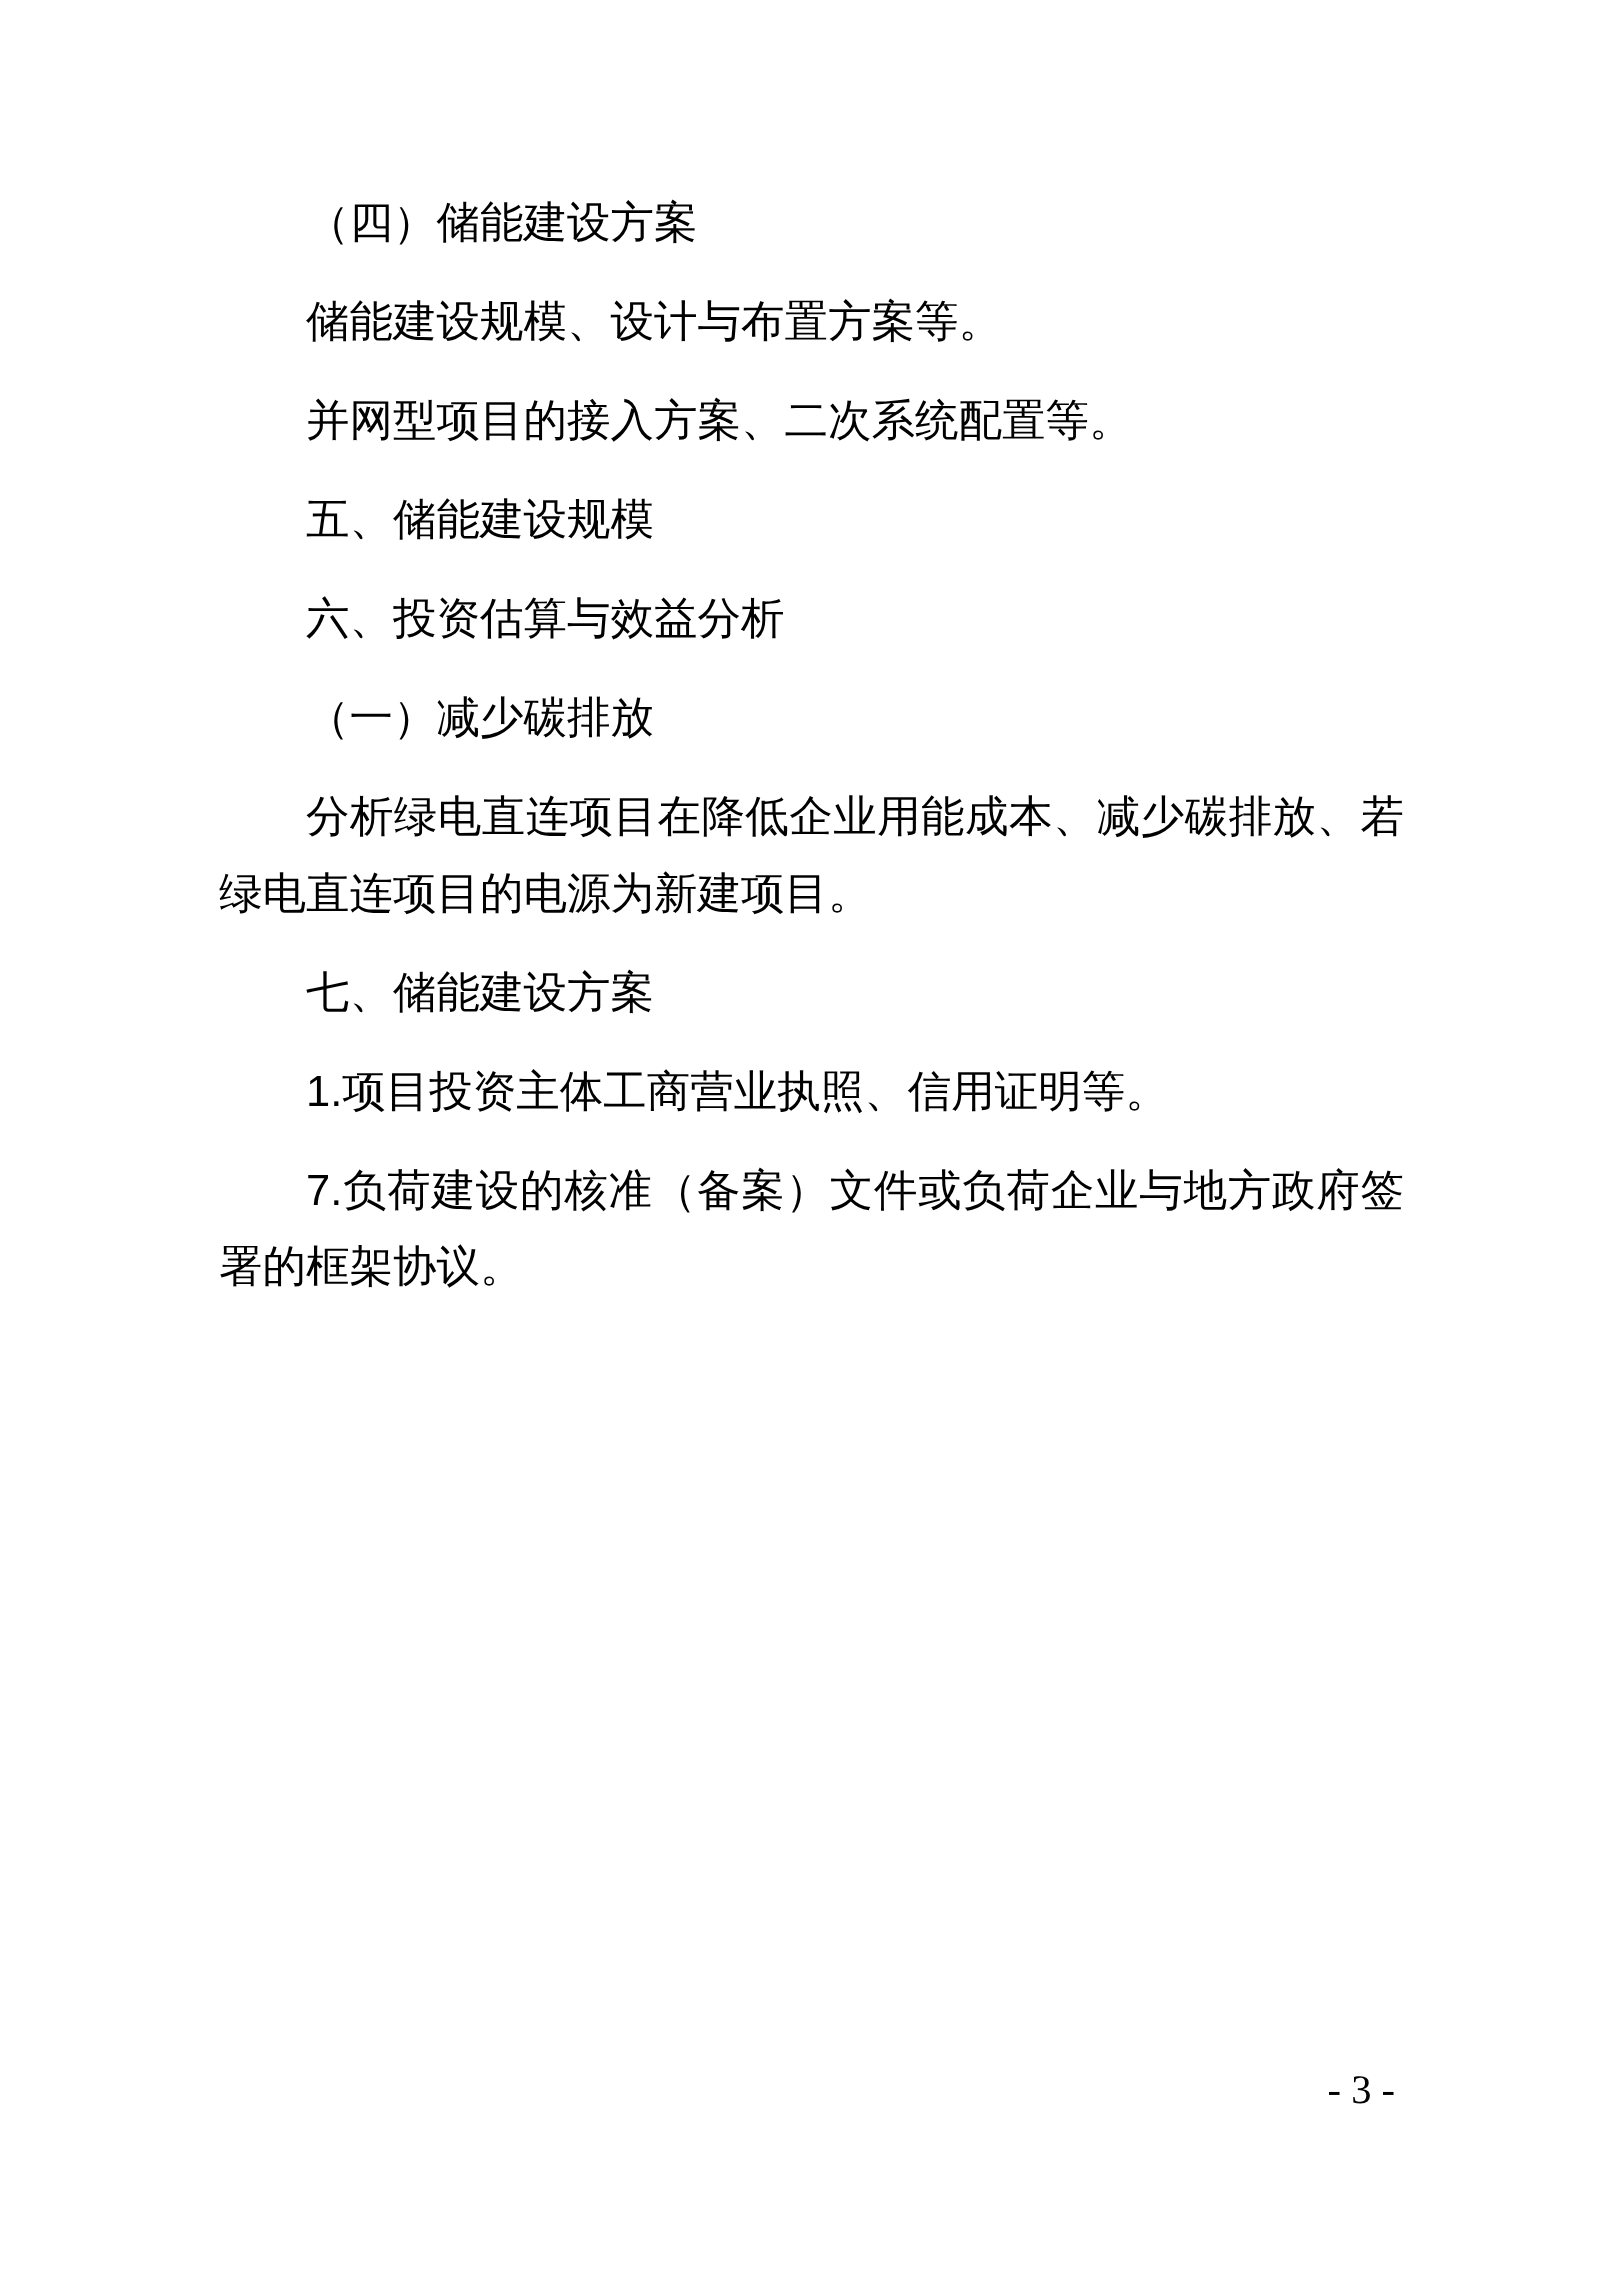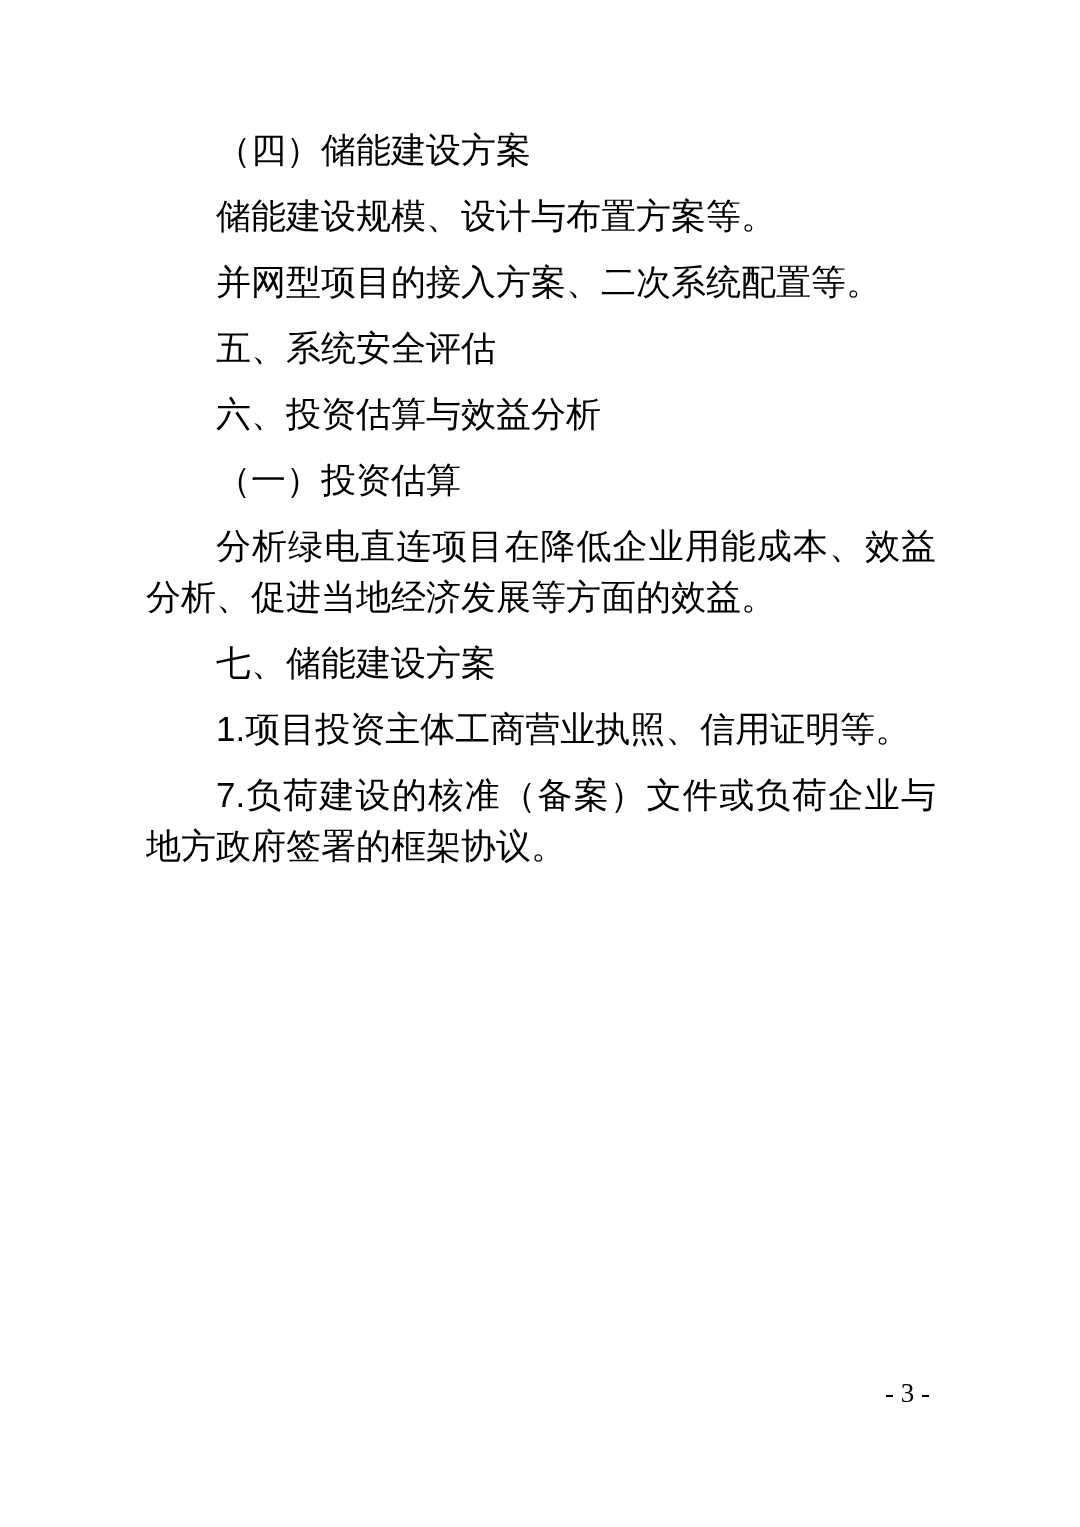--- a/index.html
+++ b/index.html
@@ -16,21 +16,21 @@
     font-family: "Liberation Sans", sans-serif;
   }
   .doc-content {
     position: absolute;
     left: 146px;
     top: 124px;
     width: 790px;
   }
   .doc-content p {
     margin: 0 0 15px 0;
-    font-size: 35px;
+    font-size: 29px;
     line-height: 51px;
     color: #000000;
     text-indent: 2em;
     text-align: justify;
     text-justify: inter-character;
     word-break: break-all;
     font-family: "Liberation Sans", sans-serif;
   }
   .page-number {
     position: absolute;
@@ -46,24 +46,24 @@
 </head>
 <body>
 
 <div class="page">
 
   <main class="doc-content">
 
   <p class="heading3">（四）储能建设方案</p>
       <p class="body">储能建设规模、设计与布置方案等。</p>
       <p class="body">并网型项目的接入方案、二次系统配置等。</p>
-      <p class="heading2">五、系统安全评估</p>
+      <p class="heading2">五、储能建设规模</p>
       <p class="heading2">六、投资估算与效益分析</p>
-      <p class="heading3">（一）投资估算</p>
-      <p class="body">分析绿电直连项目在降低企业用能成本、效益分析、促进当地经济发展等方面的效益。</p>
+      <p class="heading3">（一）减少碳排放</p>
+      <p class="body">分析绿电直连项目在降低企业用能成本、减少碳排放、若绿电直连项目的电源为新建项目。</p>
       <p class="heading2">七、储能建设方案</p>
       <p class="body">1.项目投资主体工商营业执照、信用证明等。</p>
       <p class="body">7.负荷建设的核准（备案）文件或负荷企业与地方政府签署的框架协议。</p>
     </main>
 
   <div class="page-number">- 3 -</div>
 
 </div>
 
 </body></html>

